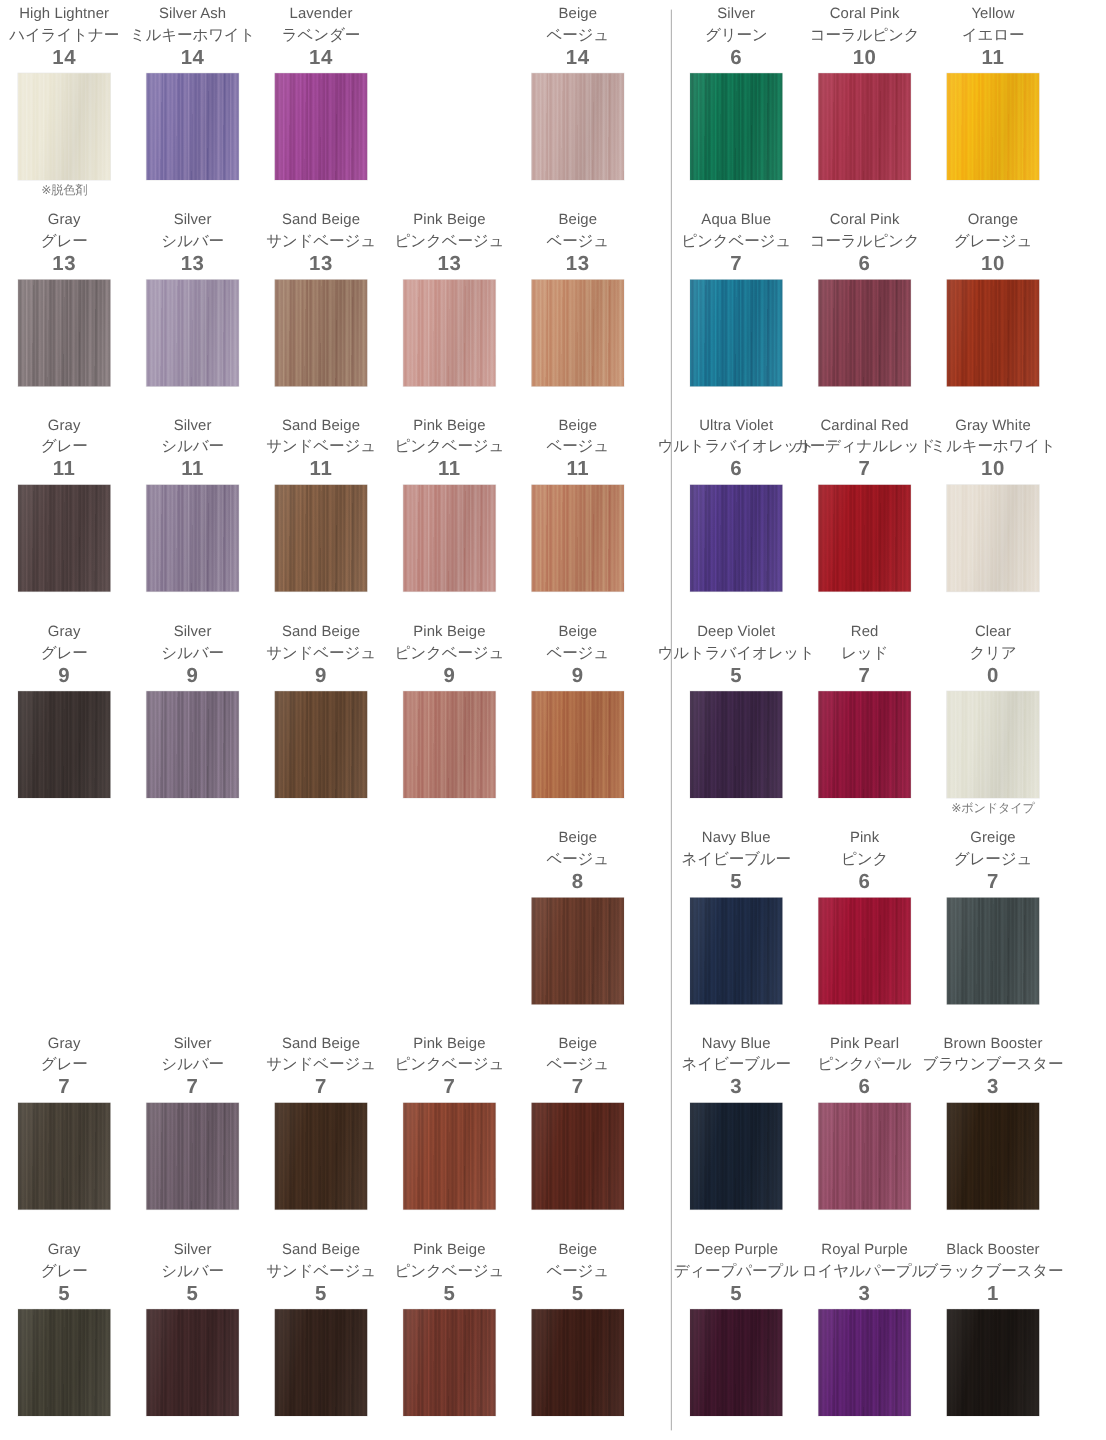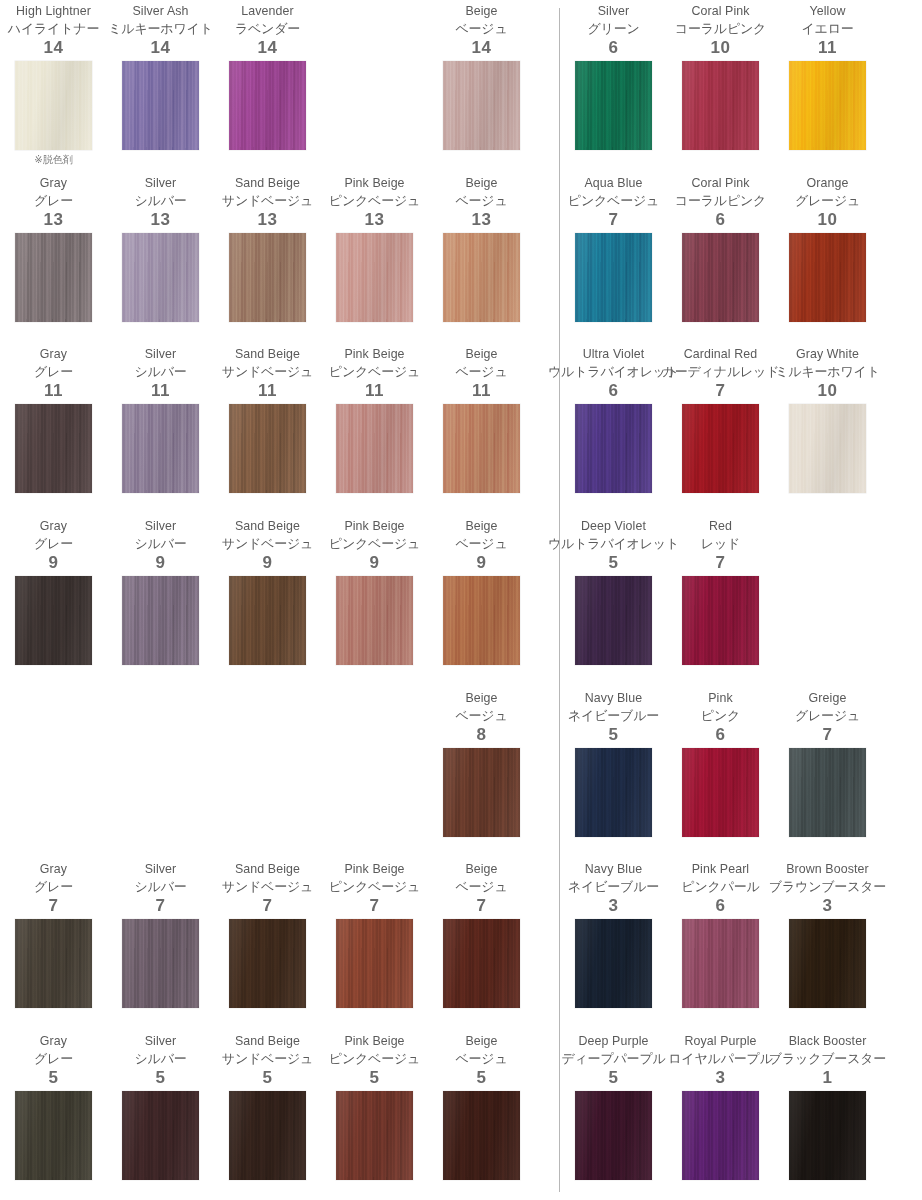--- a/index.html
+++ b/index.html
@@ -503,20 +503,30 @@
         </div>
         <div class="cell">
           <div class="name-en">Red</div>
           <div class="name-ja">レッド</div>
           <div class="level">7</div>
           <div class="swatch" style="background: rgb(138, 20, 56);">
             <div class="fiber"></div>
             <div class="sheen"></div>
           </div>
         </div>
+        <div class="cell">
+          <div class="name-en">Clear</div>
+          <div class="name-ja">クリア</div>
+          <div class="level">0</div>
+          <div class="swatch" style="background: rgb(227, 226, 212);">
+            <div class="fiber"></div>
+            <div class="sheen"></div>
+          </div>
+          <div class="note">※ボンドタイプ</div>
+        </div>
       </div>
       <div class="row">
         <div class="cell">
           <div class="name-en">Navy Blue</div>
           <div class="name-ja">ネイビーブルー</div>
           <div class="level">5</div>
           <div class="swatch" style="background: rgb(29, 42, 68);">
             <div class="fiber"></div>
             <div class="sheen"></div>
           </div>

